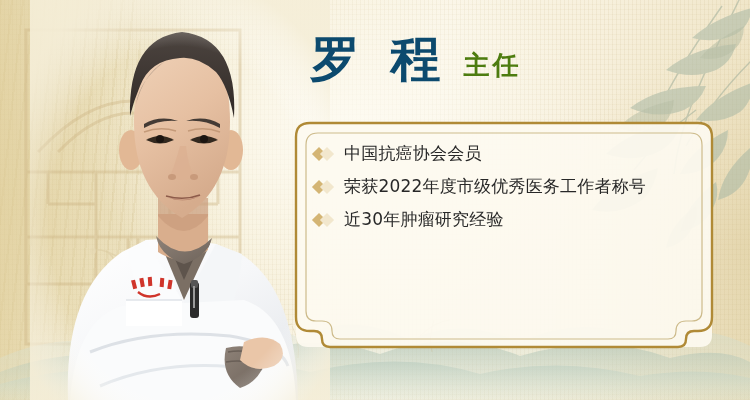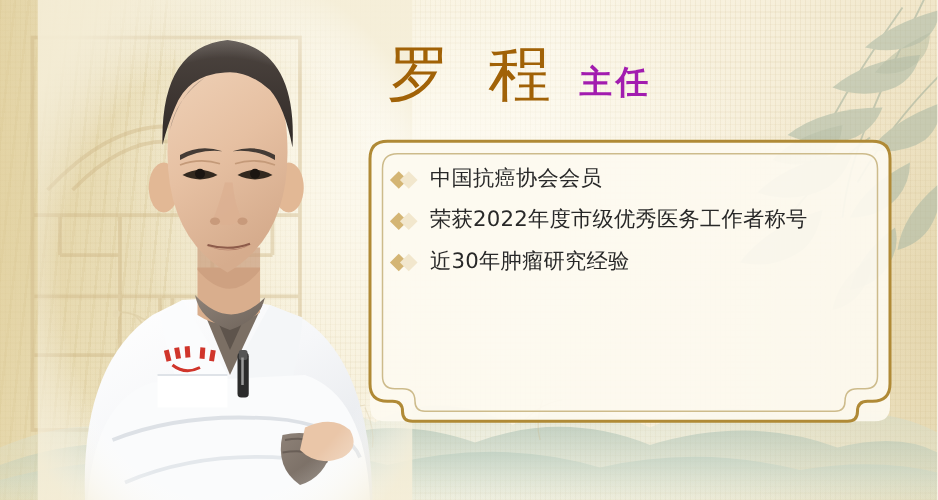--- a/index.html
+++ b/index.html
@@ -122,41 +122,41 @@
     top: 34px;
     height: 66px;
     display: flex;
     align-items: baseline;
     gap: 14px;
     white-space: nowrap;
   }
   .headline .name {
     font-family: "Liberation Serif", "DejaVu Serif", serif;
     font-size: 50px;
-    font-weight: 400;
+    font-weight: 700;
     letter-spacing: 9px;
-    color: #a16207;
+    color: #0c4a6e;
     line-height: 1;
   }
   .headline .role {
     font-family: "Liberation Serif", "DejaVu Serif", serif;
     font-size: 26px;
     font-weight: 700;
     letter-spacing: 3px;
-    color: #a21caf;
+    color: #4d7c0f;
     line-height: 1;
     position: relative;
     top: -2px;
   }
 
   
   .card {
     position: absolute;
     left: 292px;
-    top: 111px;
+    top: 121px;
     width: 376px;
     height: 228px;
     padding-left: 48px;
   }
   .card-frame {
     position: absolute;
     inset: 0;
   }
   .card-frame svg { display:block; width:100%; height:100%; }
 

